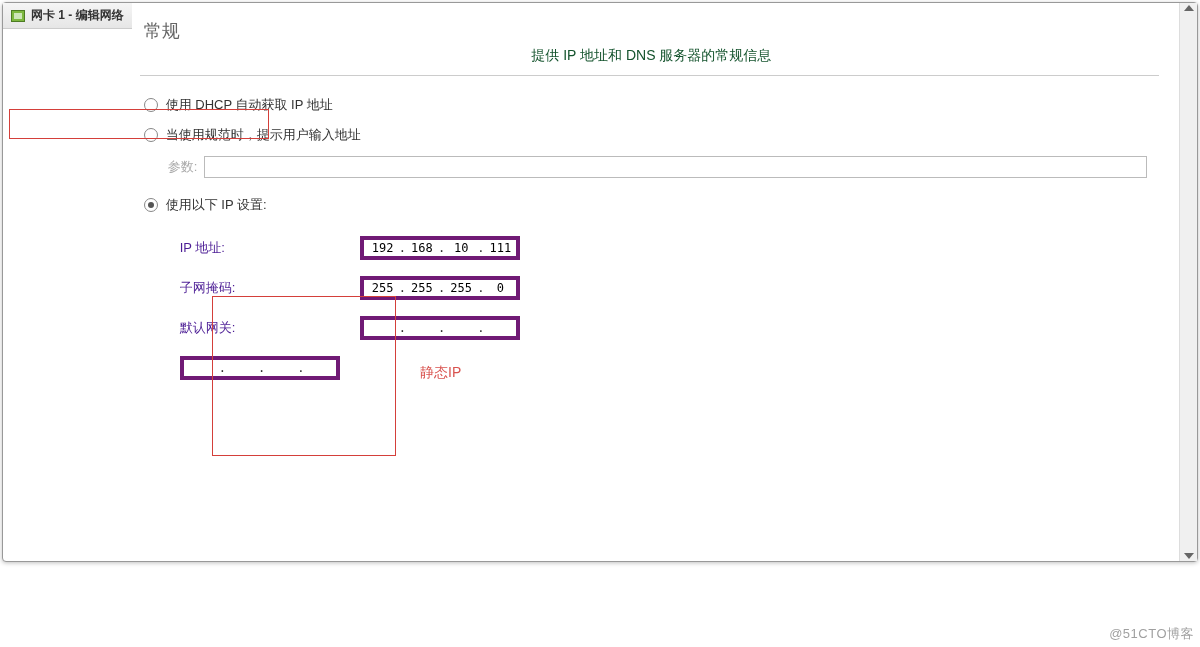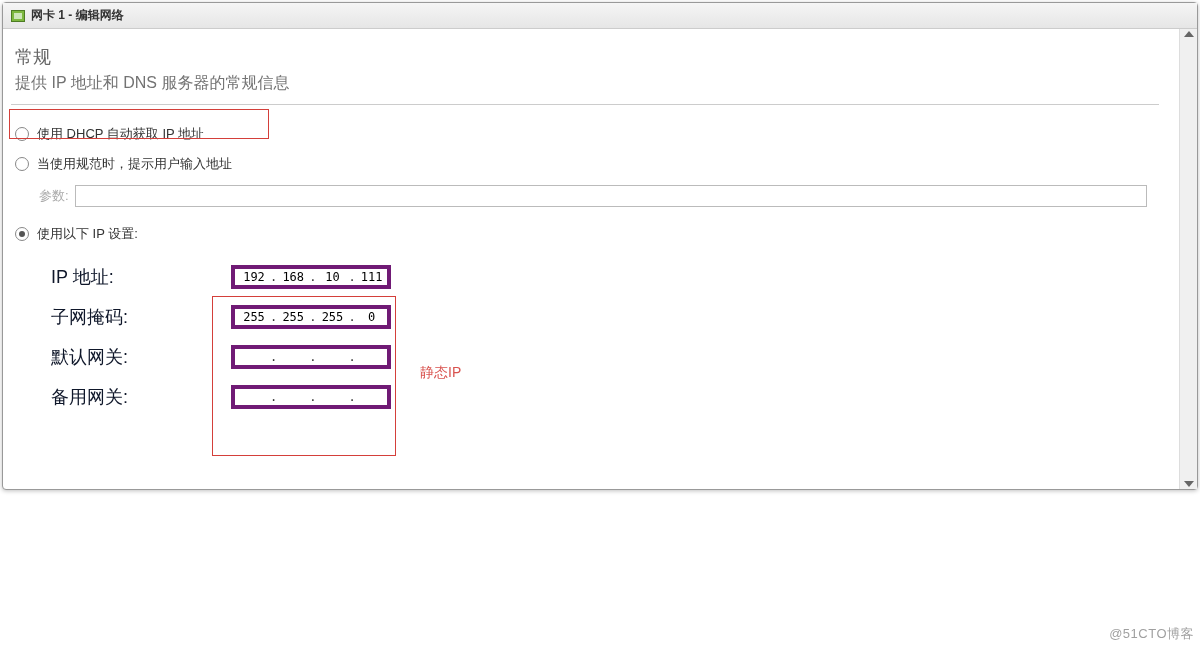--- a/index.html
+++ b/index.html
@@ -8,27 +8,27 @@
       font-size: 12px;
       color: #333;
       background: #fff;
       width: 1200px;
       height: 647px;
       overflow: hidden;
       position: relative;
     }
     .dialog {
       width: 1196px;
-      height: 488px;
+      height: 560px;
       border: 1px solid #999;
       border-radius: 4px;
       margin: 2px;
       background: #fff;
       display: flex;
-      flex-direction: column;
+      flex-direction: row;
       box-shadow: 0 1px 4px rgba(0,0,0,0.25);
     }
     .titlebar {
       background: linear-gradient(#f5f5f5,#e6e6e6);
       border-bottom: 1px solid #ccc;
       height: 26px;
       display: flex;
       align-items: center;
       padding: 0 8px;
       font-weight: bold;
@@ -76,24 +76,25 @@
     }
     .scrollbar .arrow.up { border-bottom: 6px solid #666; }
     .scrollbar .arrow.down { border-top: 6px solid #666; }
     .section-title {
       font-size: 18px;
       color: #666;
       margin-bottom: 4px;
       padding-left: 4px;
     }
     .section-desc {
-      font-size: 16px;
-      color: #737373;
+      font-size: 14px;
+      color: #14532d;
       margin-bottom: 10px;
       padding-left: 4px;
+      text-align: center;
     }
     .hr {
       border: none;
       border-top: 1px solid #ccc;
       margin-bottom: 14px;
     }
     .radio-row {
       display: flex;
       align-items: center;
       padding: 6px 4px;
@@ -144,22 +145,22 @@
       padding: 8px 4px 4px 40px;
       position: relative;
     }
     .ip-row {
       display: flex;
       align-items: center;
       height: 40px;
     }
     .ip-row .lbl {
       width: 180px;
-      font-size: 18px;
-      color: #0f172a;
+      font-size: 13px;
+      color: #4c1d95;
     }
     .ip-field {
       display: flex;
       align-items: center;
       border: 4px solid #701a75;
       background: #fff;
       height: 24px;
       width: 160px;
       padding: 0 4px;
     }
@@ -292,21 +293,20 @@
             <span class="dot">.</span>
             <input class="oct" value="" style="">
             <span class="dot">.</span>
             <input class="oct" value="" style="">
             <span class="dot">.</span>
             <input class="oct" value="" style="">
           </span>
         </div>
 
         <div class="ip-row">
-          <span class="lbl">备用网关:</span>
           <span class="ip-field">
             <input class="oct" value="" style="">
             <span class="dot">.</span>
             <input class="oct" value="" style="">
             <span class="dot">.</span>
             <input class="oct" value="" style="">
             <span class="dot">.</span>
             <input class="oct" value="" style="">
           </span>
         </div>

